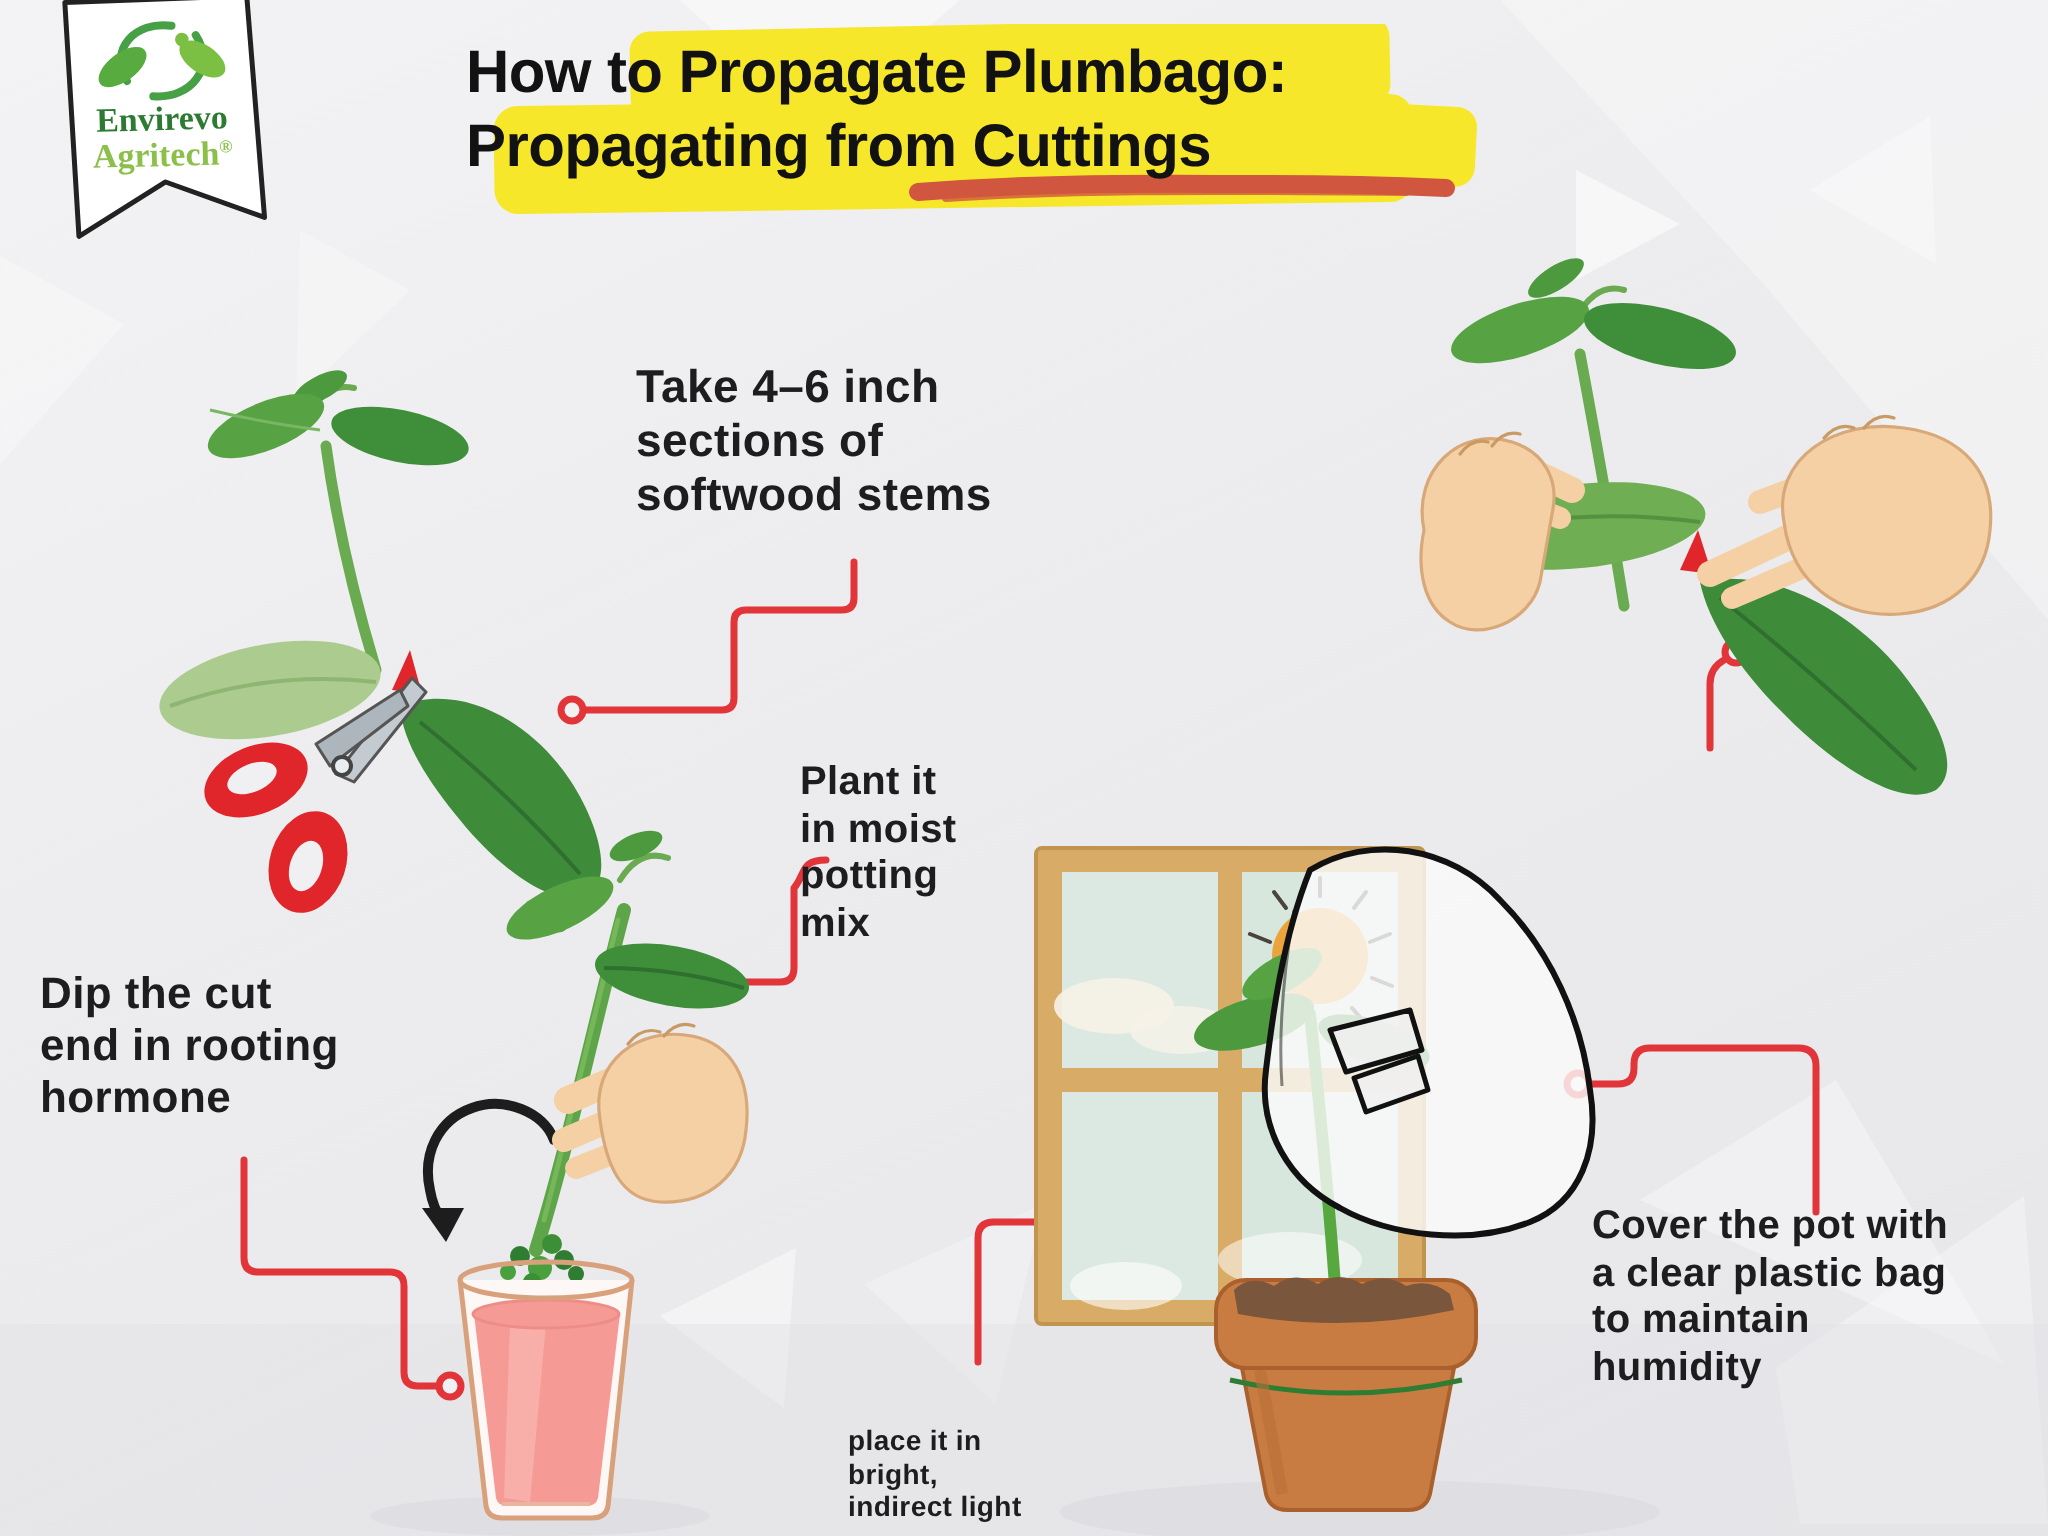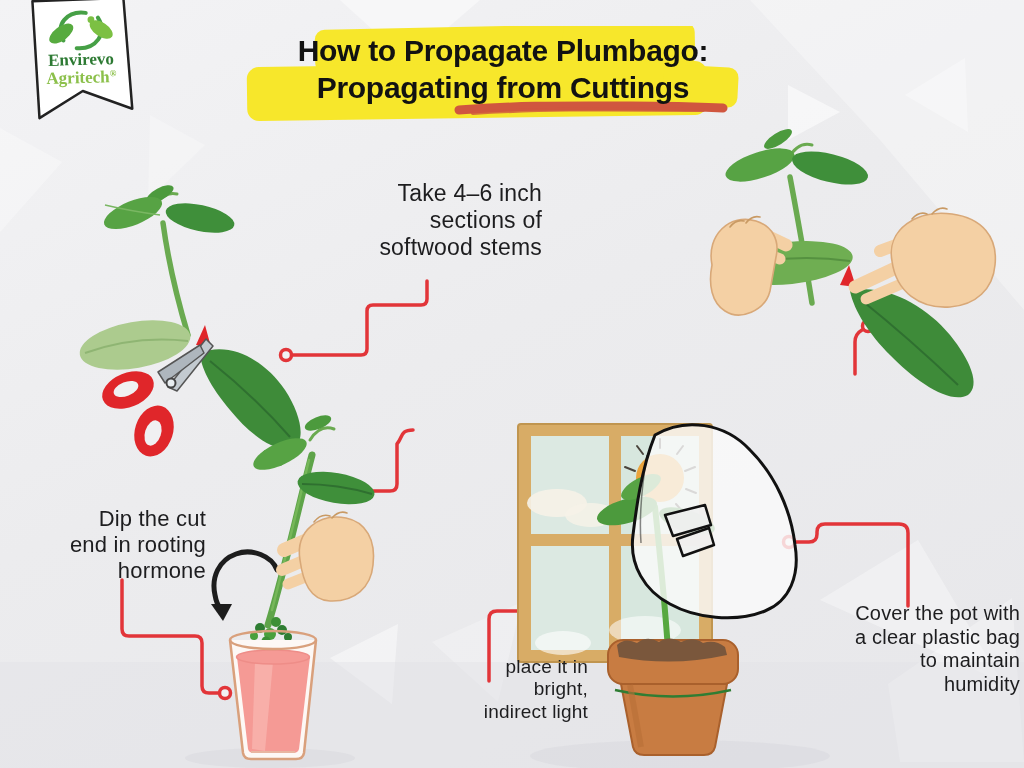--- a/index.html
+++ b/index.html
@@ -4,24 +4,24 @@
 <style>
   html,body{margin:0;padding:0;background:#c9c9cc;}
   .canvas{
     position:relative;width:1024px;height:768px;overflow:hidden;
     background:linear-gradient(155deg,#f3f3f5 0%,#ececee 45%,#e7e7ea 100%);
     font-family:"Liberation Sans",sans-serif;
   }
   .abs{position:absolute;}
   svg{display:block;}
   .step{
-    position:absolute;text-align:right;white-space:pre-line;
-    color:#1d1d1f;font-weight:400;line-height:1.18;letter-spacing:.2px;
+    position:absolute;text-align:left;white-space:pre-line;
+    color:#1d1d1f;font-weight:700;line-height:1.18;letter-spacing:.2px;
   }
-  .title-wrap{position:absolute;left:233px;top:26px;width:540px;height:100px;text-align:center;}
+  .title-wrap{position:absolute;left:233px;top:12px;width:540px;height:100px;text-align:left;}
   .title-line{
     position:relative;z-index:2;font-weight:bold;font-size:30px;line-height:37px;
     color:#121212;letter-spacing:-0.3px;
   }
 </style>
 </head>
 <body>
 
 <div class="canvas">
 
@@ -220,24 +220,28 @@
       <path d="M122,230 Q130,222 142,228 Q152,220 164,227 Q174,220 186,227 Q198,221 208,228 Q220,224 230,232 L232,240 Q178,252 124,242 Z" fill="#7a573c"></path>
       <path d="M126,269 L138,332 Q140,340 149,340 L209,340 Q218,340 220,332 L232,269 Z" fill="#c87c42" stroke="#a9602c" stroke-width="2" stroke-linejoin="round"></path>
       <path d="M120,275 Q178,288 236,275" fill="none" stroke="#2f7d33" stroke-width="2.5"></path>
       <path d="M135,270 L146,332" stroke="#b96f38" stroke-width="6" opacity="0.6"></path>
     </g>
   </svg>
 
   <div class="step" style="left:318px;top:180px;width:224px;font-size:23px;">Take 4–6 inch
 sections of
 softwood stems</div>
-  <div class="step" style="left:20px;top:506px;width:186px;font-size:22px;">Dip the cut
+  <div class="step" style="left:400px;top:380px;width:124px;font-size:20px;">Plant it
+in moist
+potting
+mix</div>
+  <div class="step" style="left:20px;top:484px;width:186px;font-size:22px;">Dip the cut
 end in rooting
 hormone</div>
-  <div class="step" style="left:424px;top:656px;width:164px;font-size:19px;">place it in
+  <div class="step" style="left:424px;top:712px;width:164px;font-size:14px;">place it in
 bright,
 indirect light</div>
   <div class="step" style="left:796px;top:602px;width:224px;font-size:20px;">Cover the pot with
 a clear plastic bag
 to maintain
 humidity</div>
 
 </div>
 
 </body></html>

